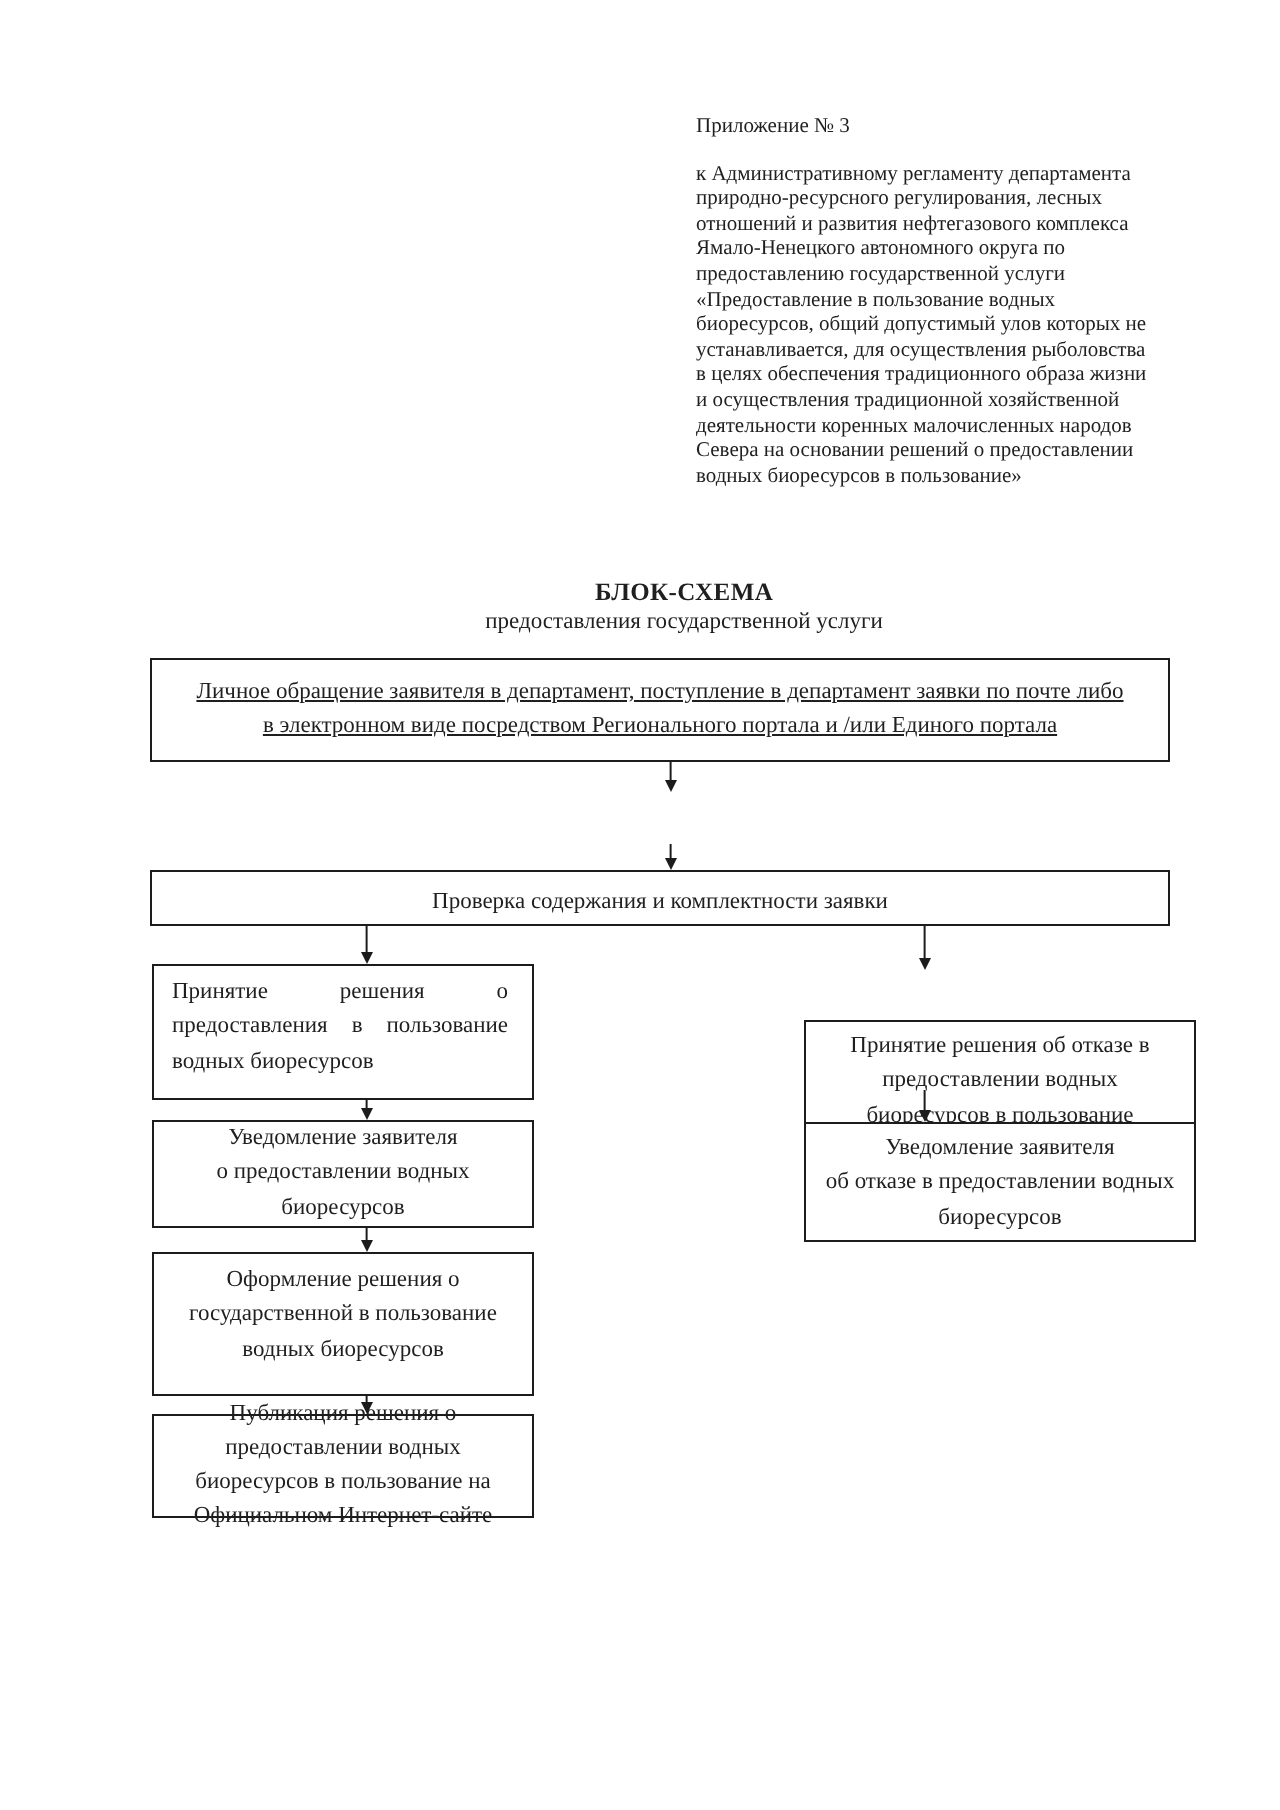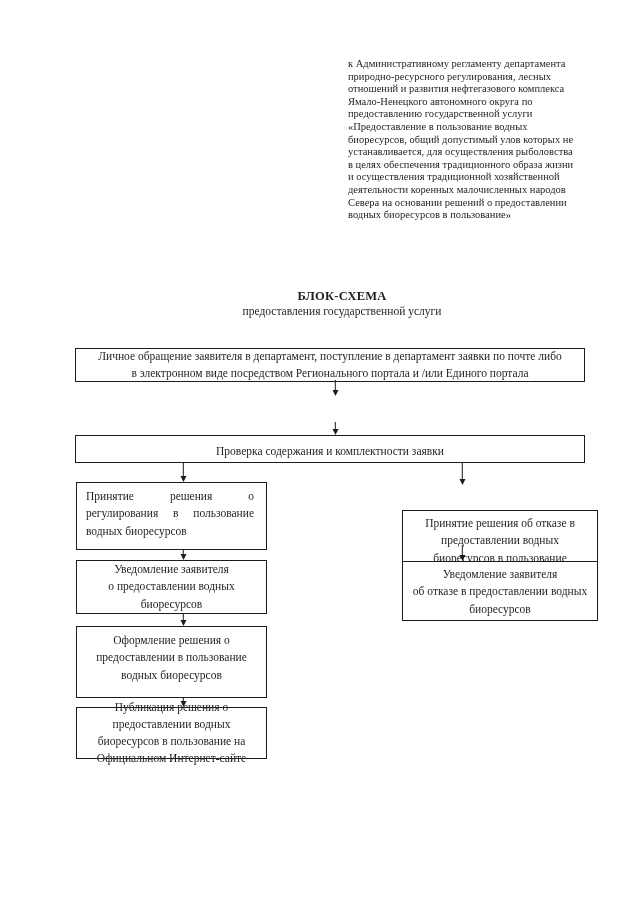--- a/index.html
+++ b/index.html
@@ -99,52 +99,53 @@
     border-right: 3.5px solid transparent;
     border-top: 6.5px solid var(--line);
   }
 </style>
 </head>
 <body>
 
 <div class="page">
 
   <div class="appendix">
+    <div class="appendix-label">Приложение № 3</div>
     <div class="appendix-ref">к Административному регламенту департамента
 природно-ресурсного регулирования, лесных
 отношений и развития нефтегазового комплекса
 Ямало-Ненецкого автономного округа по
 предоставлению государственной услуги
 «Предоставление в пользование водных
 биоресурсов, общий допустимый улов которых не
 устанавливается, для осуществления рыболовства
 в целях обеспечения традиционного образа жизни
 и осуществления традиционной хозяйственной
 деятельности коренных малочисленных народов
 Севера на основании решений о предоставлении
 водных биоресурсов в пользование»</div>
   </div>
 
   <div class="doc-title">
     <div class="title">БЛОК-СХЕМА</div>
     <div class="subtitle">предоставления государственной услуги</div>
   </div>
 
-  <div class="node" style="left:75px; top:348px; width:510px; height:34px;">
+  <div class="node" style="left:75px; top:329px; width:510px; height:52px;text-decoration:underline;">
     <span>Личное обращение заявителя в департамент, поступление в департамент заявки по почте либо
 в электронном виде посредством Регионального портала и /или Единого портала</span>
   </div>
 
 
   <div class="node" style="left:75px; top:435px; width:510px; height:28px;align-items:flex-end;">
     <span>Проверка содержания и комплектности заявки</span>
   </div>
 
   <div class="node node-justify" style="left:76px; top:482px; width:191px; height:68px; padding:5px 12px 0 9px;">
-    <span>Принятие решения о регулирования в пользование водных биоресурсов</span>
+    <span>Принятие решения о предоставления в пользование водных биоресурсов</span>
   </div>
 
   <div class="node top-align" style="left:402px; top:510px; width:196px; height:60px; padding:4px 3px 0 3px;">
     <span>Принятие решения об отказе в
 предоставлении водных
 биоресурсов в пользование</span>
   </div>
 
   <div class="node" style="left:76px; top:560px; width:191px; height:54px;">
     <span>Уведомление заявителя
@@ -153,21 +154,21 @@
   </div>
 
   <div class="node top-align" style="left:402px; top:561px; width:196px; height:60px; padding:4px 3px 0 3px;">
     <span>Уведомление заявителя
 об отказе в предоставлении водных
 биоресурсов</span>
   </div>
 
   <div class="node top-align" style="left:76px; top:626px; width:191px; height:72px; padding-top:5px;">
     <span>Оформление решения о
-предоставлении в пользование
+государственной в пользование
 водных биоресурсов</span>
   </div>
 
   <div class="node" style="left:76px; top:707px; width:191px; height:52px;">
     <span>Публикация решения о
 предоставлении водных
 биоресурсов в пользование на
 Официальном Интернет-сайте</span>
   </div>
 

